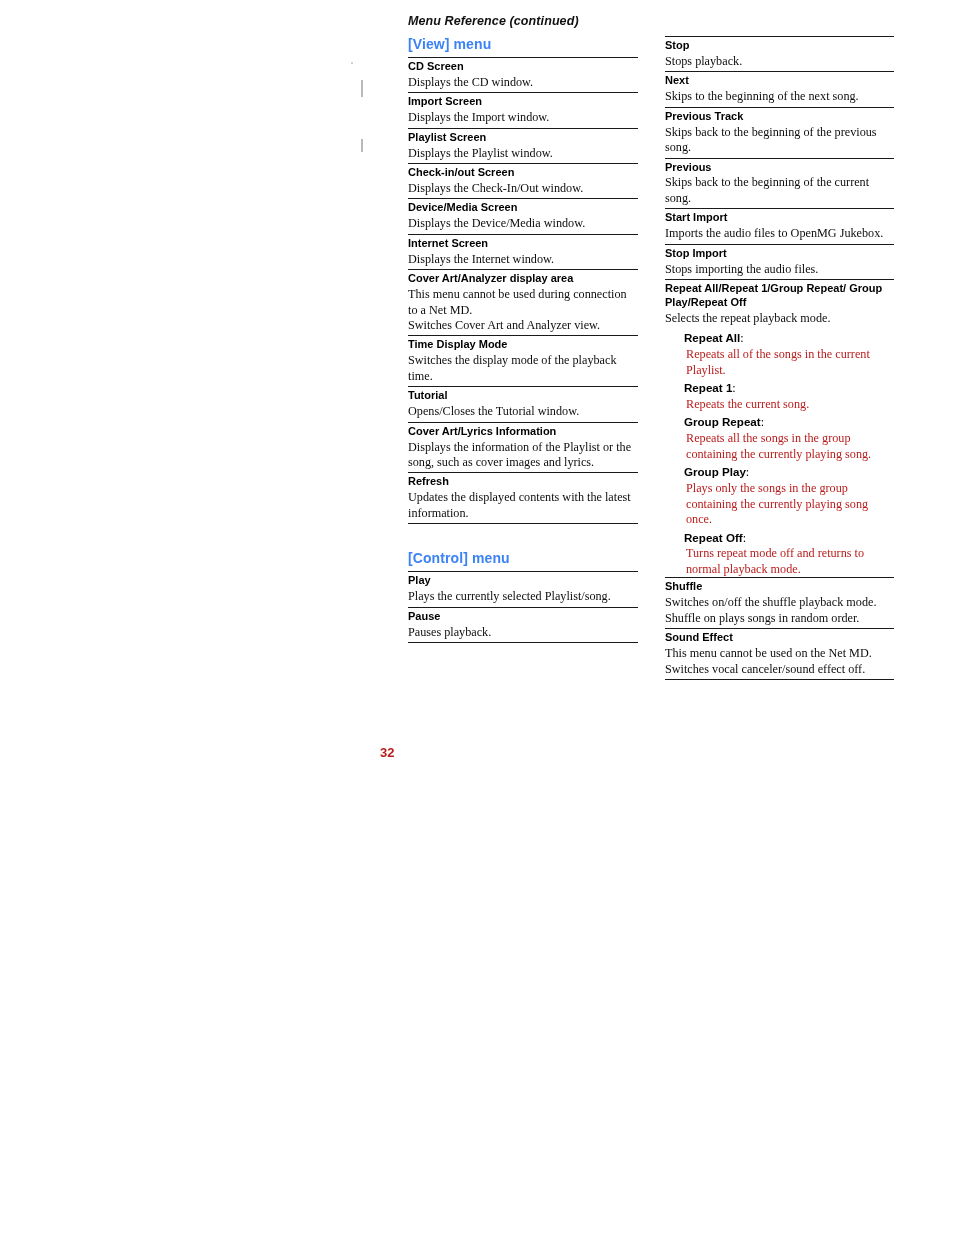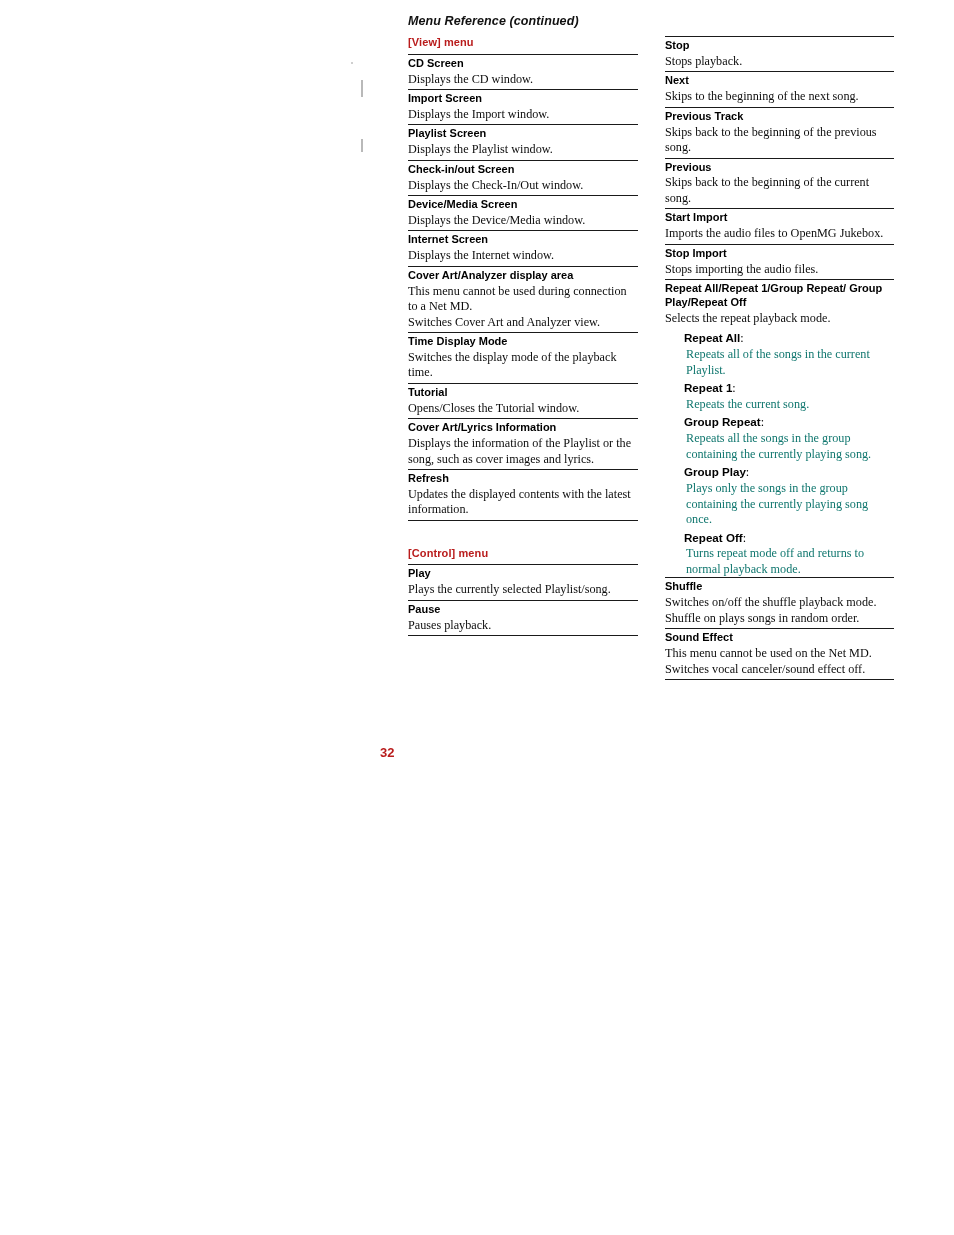--- a/index.html
+++ b/index.html
@@ -41,23 +41,23 @@
     position: absolute;
     top: 36px;
   }
   .col-left  { left: 408px; width: 230px; }
   .col-right { left: 665px; width: 229px; }
 
   
   .section-title {
     font-family: "Liberation Sans", sans-serif;
     font-weight: bold;
-    font-size: 11px;
+    font-size: 14px;
     letter-spacing: .1px;
-    color: #b91c1c;
+    color: #3b82f6;
     margin: 0 0 5px 0;
     line-height: 1.15;
   }
   .section-gap { height: 26px; }
 
   
   .entry {
     border-top: 1.6px solid #1a1a1a;
     padding-top: 1px;
     margin: 0;
@@ -103,21 +103,21 @@
   }
   .subentry-term .colon {
     font-family: "Liberation Serif", serif;
     font-weight: normal;
     font-size: 12.2px;
   }
   .subentry-desc {
     font-family: "Liberation Serif", serif;
     font-size: 12.2px;
     line-height: 1.27;
-    color: #0f766e;
+    color: #b91c1c;
     margin-left: 2px;
   }
 
   
   .folio {
     position: absolute;
     left: 380px;
     top: 745px;
     font-family: "Liberation Sans", sans-serif;
     font-weight: bold;

